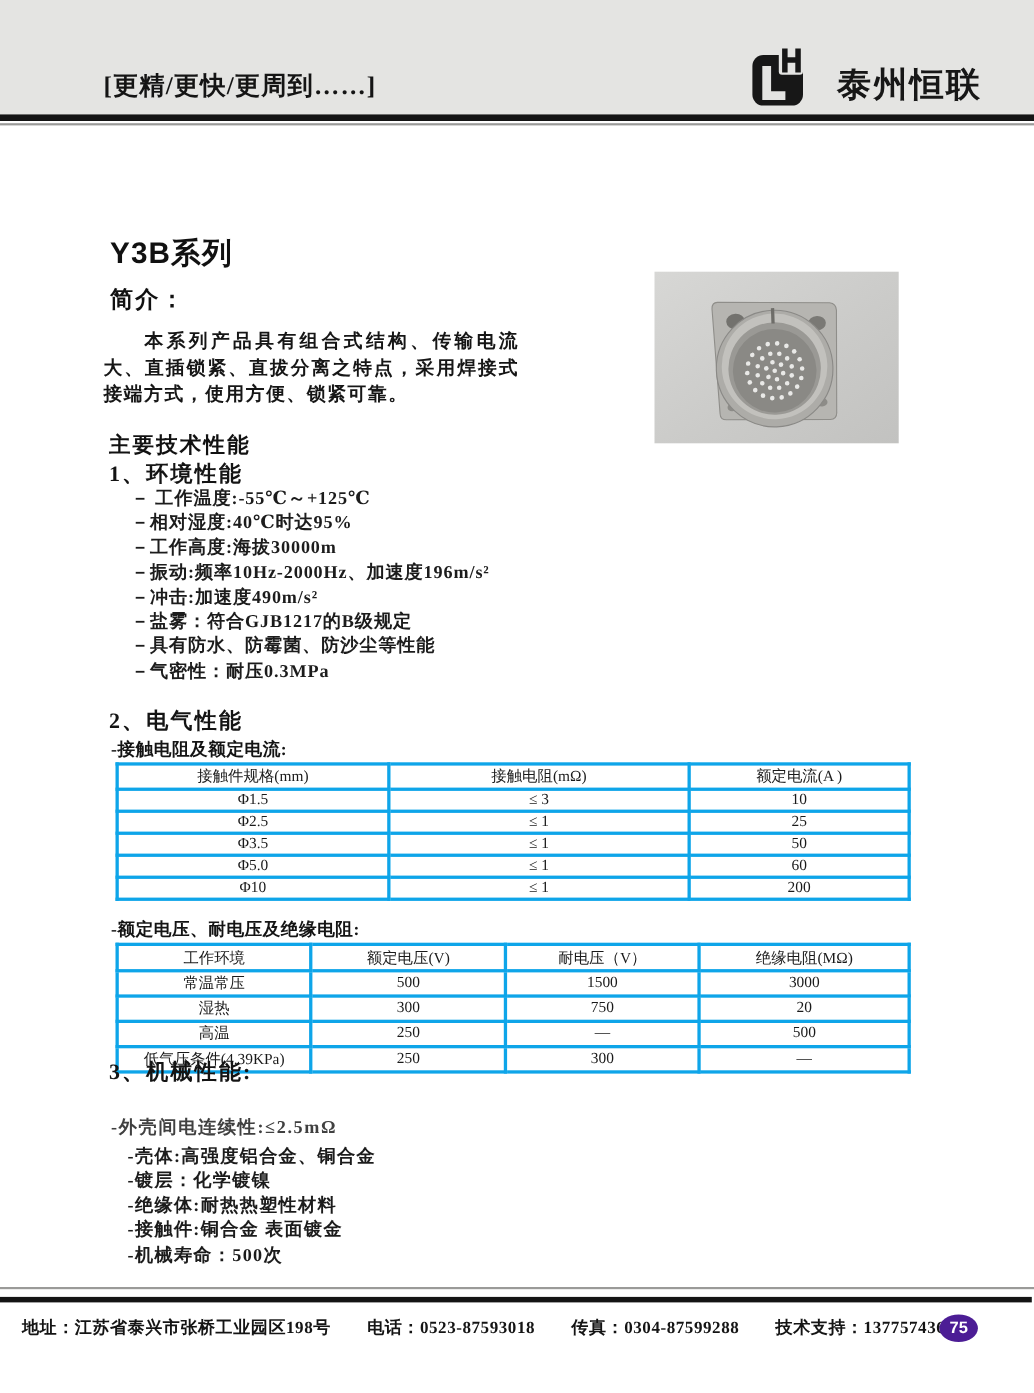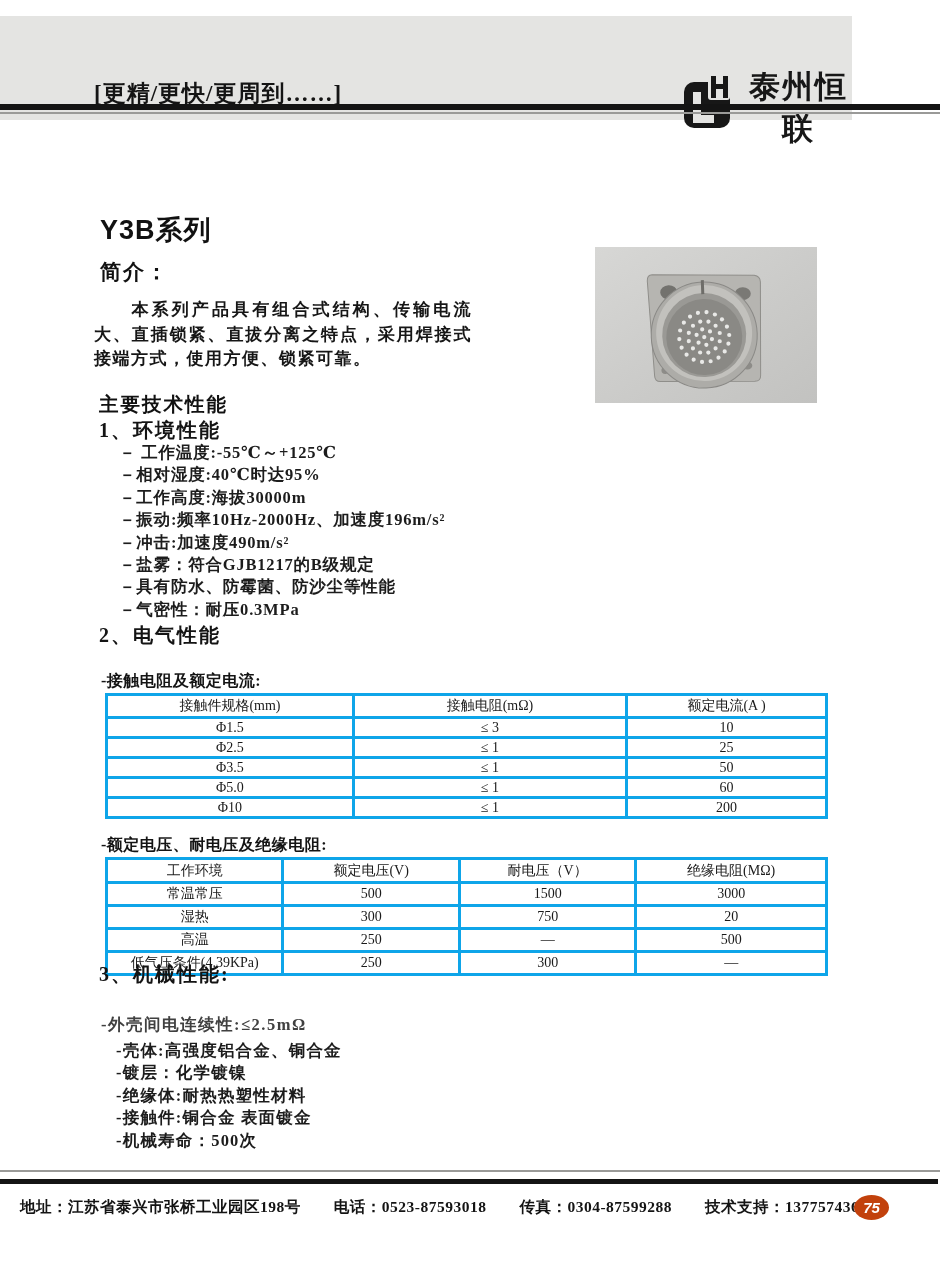--- a/index.html
+++ b/index.html
@@ -1,40 +1,40 @@
 <!DOCTYPE html>
 <html><head>
 <meta charset="utf-8">
 <style>
   html,body{margin:0;padding:0;background:#ffffff;}
   .page{position:relative;width:940px;height:1266px;background:#ffffff;overflow:hidden;
         font-family:"Liberation Serif","DejaVu Serif",serif;color:#1c1c1c;}
 
   
-  .header-band{position:absolute;left:0;top:16px;width:852px;height:104px;background:#e4e4e2;text-align:center;}
+  .header-band{position:absolute;left:0;top:0;width:940px;height:104px;background:#e4e4e2;}
   .slogan{position:absolute;left:94px;top:62px;font-size:23px;font-weight:700;letter-spacing:1px;color:#141414;}
   .logo-wrap{position:absolute;left:683px;top:42px;display:flex;align-items:center;}
   .brand-name{font-family:"Liberation Sans","DejaVu Sans",sans-serif;font-weight:900;
-              font-size:31px;letter-spacing:2px;color:#171717;margin-left:8px;margin-top:8px;}
+              font-size:31px;letter-spacing:2px;color:#171717;margin-left:24px;margin-top:8px;}
   .black-bar{position:absolute;left:0;top:104px;width:940px;height:6px;background:#141414;}
   .black-bar-sub{position:absolute;left:0;top:112px;width:940px;height:2px;background:#9a9a98;}
 
   
   .series-title{position:absolute;left:100px;top:212px;font-family:"Liberation Sans","DejaVu Sans",sans-serif;
                 font-size:27px;font-weight:900;letter-spacing:1px;color:#111;}
   .intro-heading{position:absolute;left:100px;top:258px;font-family:"Liberation Sans","DejaVu Sans",sans-serif;
                  font-size:21px;font-weight:900;letter-spacing:2px;color:#111;}
   .intro-paragraph{position:absolute;left:94px;top:298px;width:378px;font-size:17px;font-weight:600;
                    line-height:24.5px;letter-spacing:1.5px;text-align:justify;text-indent:2.2em;color:#161616;}
 
   .tech-heading{position:absolute;left:99px;top:391px;font-family:"Liberation Sans","DejaVu Sans",sans-serif;
                 font-size:19.5px;font-weight:900;letter-spacing:2px;color:#111;}
   .section-title{position:absolute;font-size:20px;font-weight:700;letter-spacing:2px;color:#141414;}
   .env-title{left:99px;top:417px;}
-  .elec-title{left:99px;top:622px;}
+  .elec-title{left:99px;top:642px;}
   .mech-title{left:99px;top:961px;text-align:right;}
 
   ul.plain-list{position:absolute;margin:0;padding:0;list-style:none;}
   .env-list{left:119px;top:442px;}
   .env-list li{font-size:16.5px;font-weight:600;letter-spacing:0.8px;line-height:22.4px;white-space:nowrap;}
   .mech-list{left:116px;top:1040px;}
   .mech-list li{font-size:16.5px;font-weight:600;letter-spacing:1.2px;line-height:22.4px;white-space:nowrap;}
 
   .table-label{position:absolute;font-size:16px;font-weight:700;letter-spacing:0.5px;color:#141414;}
   .t1-label{left:101px;top:671px;}
@@ -59,22 +59,22 @@
   
   .product-photo{position:absolute;left:595px;top:247px;width:222px;height:156px;
                  background:linear-gradient(145deg,#d7d7d5 0%,#cbcbc9 55%,#c2c2c0 100%);}
 
   
   .footer-thin-line{position:absolute;left:0;top:1170px;width:940px;height:2px;background:#9a9a98;}
   .footer-bar{position:absolute;left:0;top:1179px;width:938px;height:5px;background:#141414;}
   .footer-row{position:absolute;left:20px;top:1197px;display:flex;gap:33px;
               font-size:15.5px;font-weight:700;letter-spacing:0.5px;color:#141414;white-space:nowrap;}
   .page-badge{position:absolute;left:854px;top:1195px;width:35px;height:25px;border-radius:50%;
-              background:#c2410c;color:#ffffff;font-family:"Liberation Sans","DejaVu Sans",sans-serif;
-              font-size:15px;font-weight:700;display:flex;align-items:center;justify-content:center;font-style:italic;}
+              background:#4c1d95;color:#ffffff;font-family:"Liberation Sans","DejaVu Sans",sans-serif;
+              font-size:15px;font-weight:700;display:flex;align-items:center;justify-content:center;}
 </style>
 </head>
 <body>
 
 <div class="page">
 
   <div class="header-band">
     <div class="slogan">[更精/更快/更周到……]</div>
     <div class="logo-wrap">
       <span>

